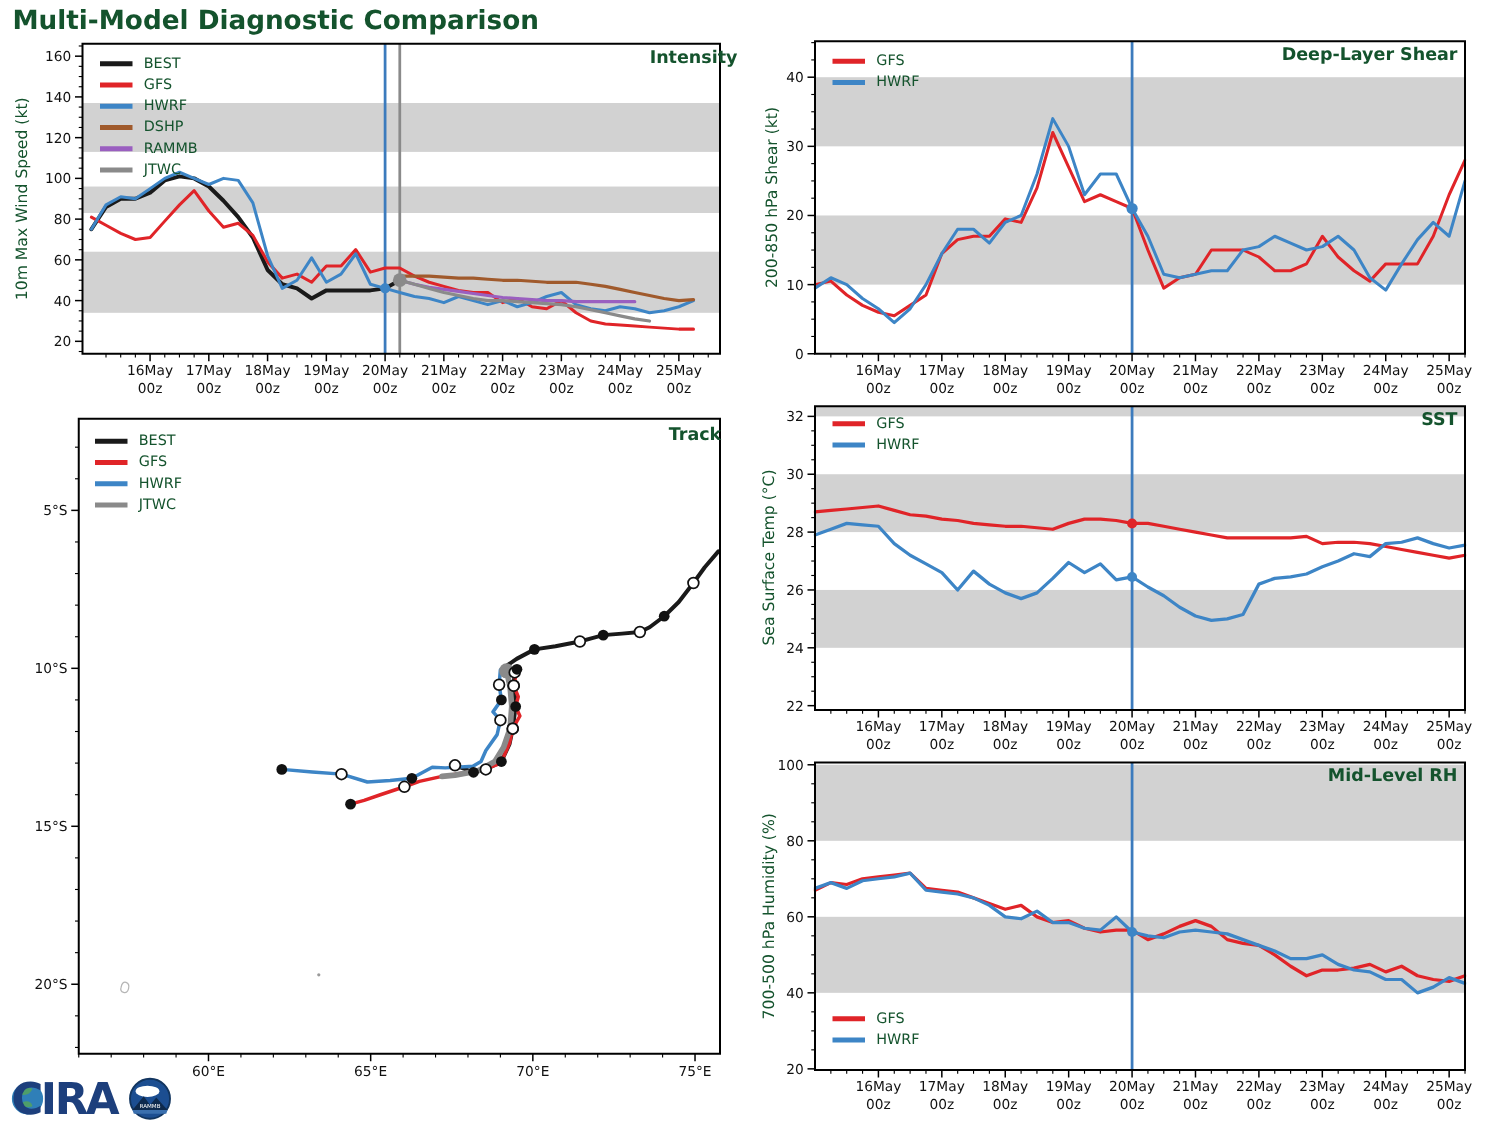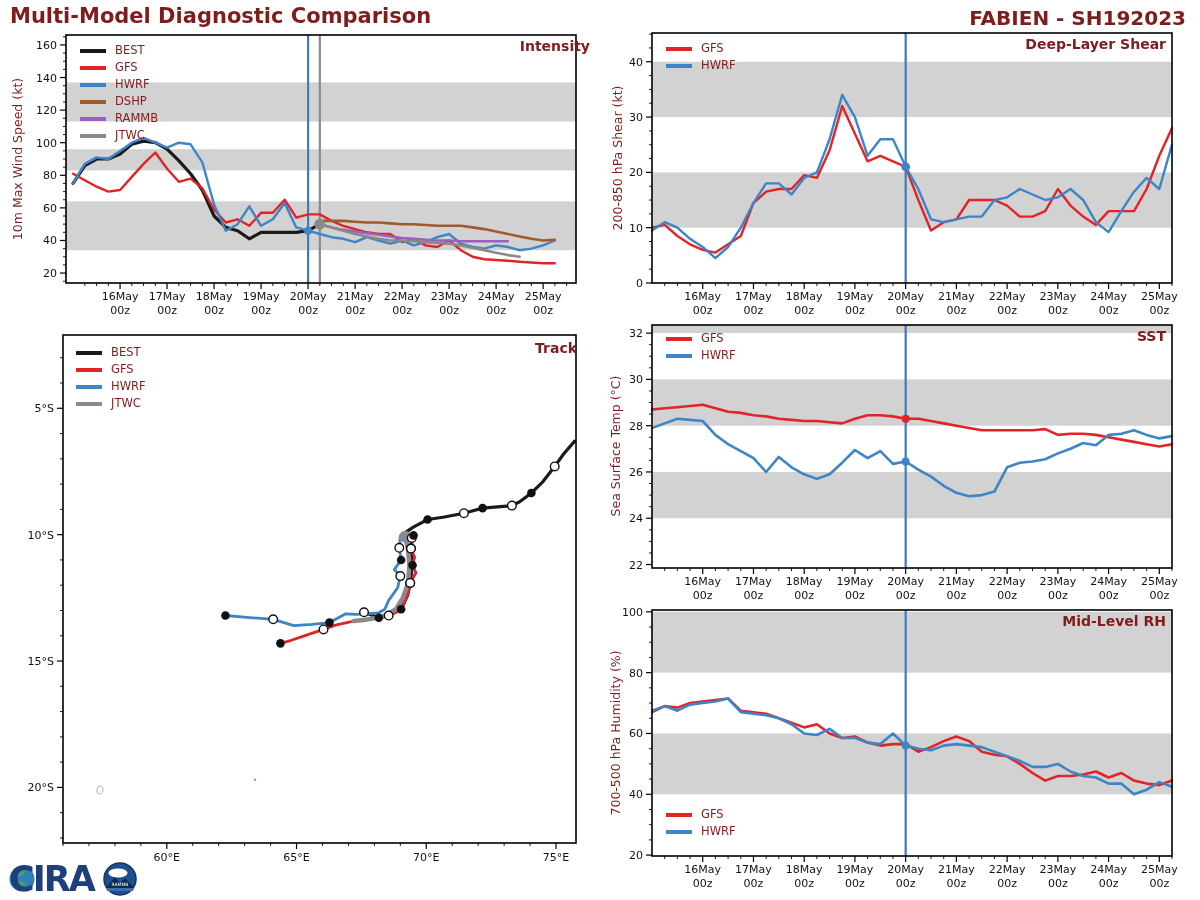--- a/index.html
+++ b/index.html
@@ -1,17 +1,17 @@
 <!DOCTYPE html>
 <html><head>
 <meta charset="utf-8">
 <style>
   html,body{margin:0;padding:0;background:#fff;}
   .fig{position:relative;width:1200px;height:900px;background:#ffffff;
-       font-family:"DejaVu Sans",sans-serif;overflow:hidden;color:#7f1d1d;}
+       font-family:"DejaVu Sans",sans-serif;overflow:hidden;color:#14532d;}
   .title-left{position:absolute;left:10px;top:4px;font-size:21px;font-weight:bold;}
   .title-right{position:absolute;right:14px;top:6px;font-size:20px;font-weight:bold;}
   .panel-title{position:absolute;font-size:14px;font-weight:bold;white-space:nowrap;}
   .ylabel{position:absolute;font-size:12.5px;white-space:nowrap;
           transform:translate(-50%,-50%) rotate(-90deg);}
   .legend{position:absolute;display:flex;flex-direction:column;gap:4px;}
   .lg-row{display:flex;align-items:center;height:13px;}
   .sw{width:26px;height:4px;margin-right:9px;flex:none;}
   .lg-label{font-size:11.5px;line-height:1;}
   svg text{font-family:"DejaVu Sans",sans-serif;fill:#111;}
@@ -19,21 +19,20 @@
   text.cira-word{font-size:35px;font-weight:800;fill:#1d3f7c;letter-spacing:-2px;}
   text.badge-txt{font-size:4.5px;fill:#fff;text-anchor:middle;}
   #plot{position:absolute;left:0;top:0;}
 </style>
 </head>
 <body>
 
 <div class="fig">
 
   <div class="title-left">Multi-Model Diagnostic Comparison</div>
-  <div class="title-right">FABIEN - SH192023</div>
 
   <svg id="plot" width="1200" height="900" viewBox="0 0 1200 900">
       <defs>
         <clipPath id="cl0">
           <rect x="65" y="34" width="512" height="250"></rect>
         </clipPath>
         <clipPath id="cl1">
           <rect x="651" y="32" width="522" height="252"></rect>
         </clipPath>
         <clipPath id="cl2">

